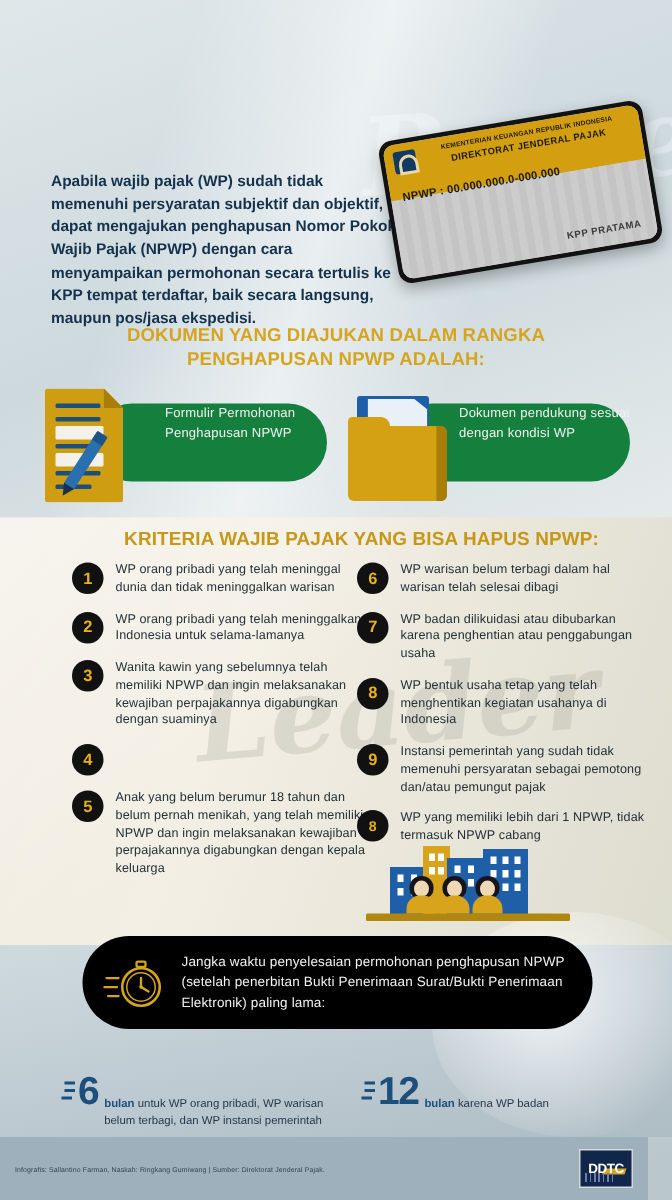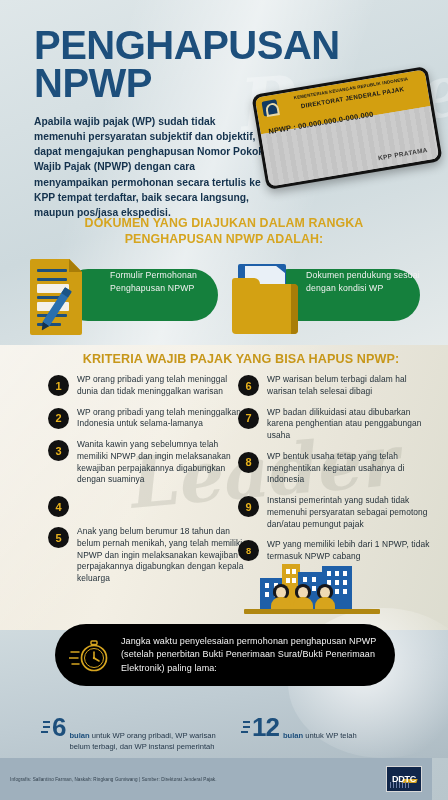--- a/index.html
+++ b/index.html
@@ -218,24 +218,20 @@
 <div id="page">
 
   <div class="bg-base"></div>
   <div class="bg-sheen"></div>
   <div class="bg-paper"></div>
   <div class="bg-lower"></div>
   <div class="wm wm1">Present</div>
   <div class="wm wm2">Leader</div>
 
   <div class="hero">
-    <div class="title">
-      <span>PENGHAPUSAN</span>
-      <span>NPWP</span>
-    </div>
     <div class="hero-p">Apabila wajib pajak (WP) sudah tidak memenuhi persyaratan subjektif dan objektif, dapat mengajukan penghapusan Nomor Pokok Wajib Pajak (NPWP) dengan cara menyampaikan permohonan secara tertulis ke KPP tempat terdaftar, baik secara langsung, maupun pos/jasa ekspedisi.</div>
 
     <div class="card-wrap">
       <div class="card">
         <div class="card-inner">
           <div class="card-top"></div>
           <div class="card-body"></div>
           <div class="card-logo"></div>
           <div class="card-min">
             <span>KEMENTERIAN KEUANGAN REPUBLIK INDONESIA</span>
@@ -405,21 +401,21 @@
   <div class="dur-rows">
     <div class="dur-col" style="left:52px; width:180px;">
       <div class="dur-num">6</div>
       <div class="dur-sub">
         <b>bulan</b><span> untuk WP orang pribadi, WP warisan belum terbagi, dan WP instansi pemerintah</span>
       </div>
     </div>
     <div class="dur-col" style="left:252px; width:180px;">
       <div class="dur-num">12</div>
       <div class="dur-sub">
-        <b>bulan</b><span> untuk WP telah</span>
+        <b>bulan</b><span> karena WP badan</span>
       </div>
     </div>
   </div>
 
   <div class="footer">
     <div class="footer-txt">Infografis: Sallantino Farman, Naskah: Ringkang Gumiwang | Sumber: Direktorat Jenderal Pajak.</div>
     <div class="ddtc">
       <div class="bar"></div>
       <div class="lbl">DDTC</div>
       <div class="dots"></div>

